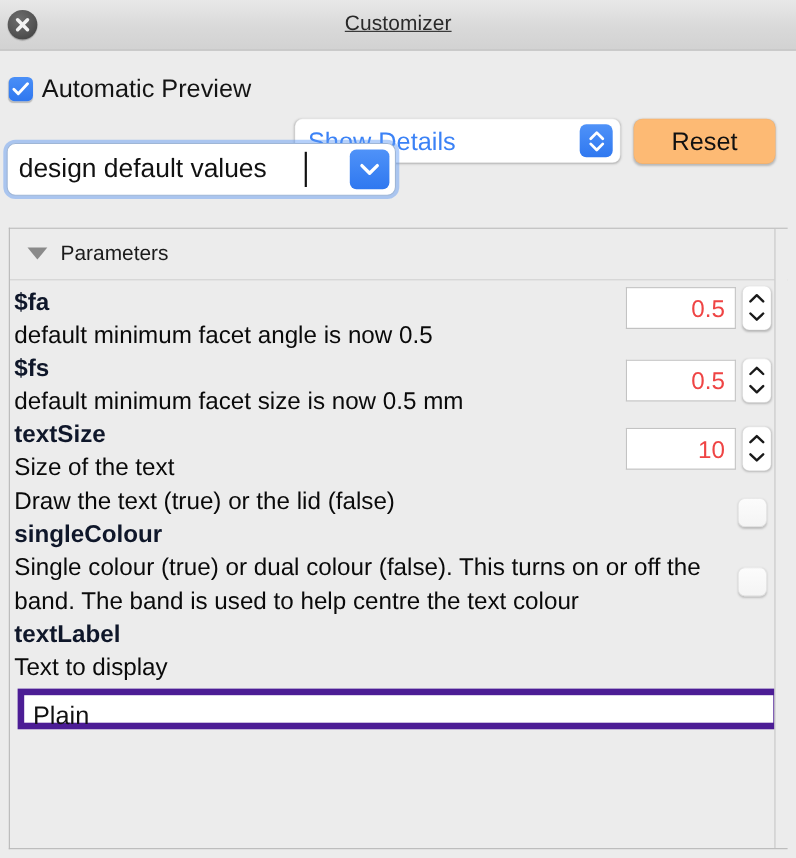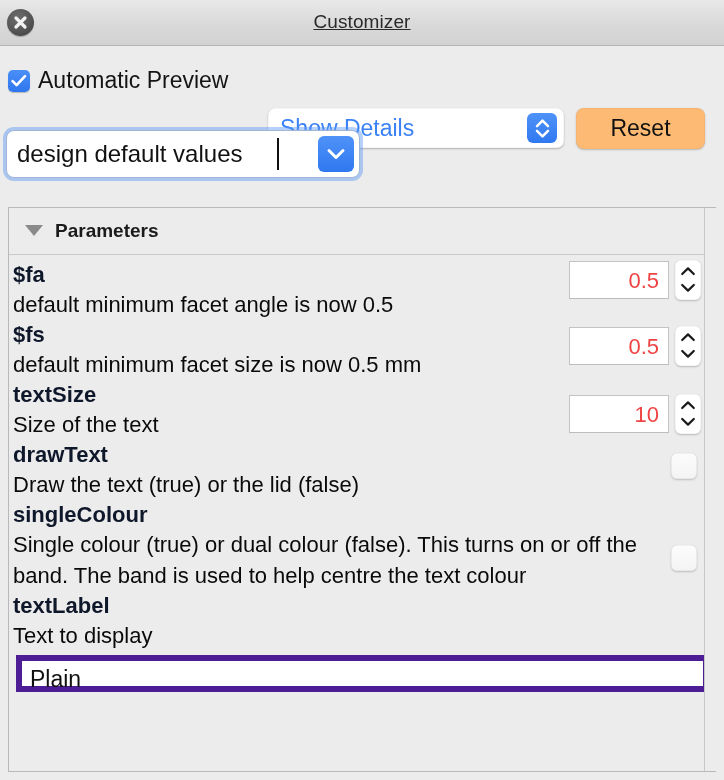--- a/index.html
+++ b/index.html
@@ -214,21 +214,20 @@
     background: #ececec;
     box-sizing: border-box;
     overflow: hidden;
   }
   #group-header {
     position: relative;
     height: 46px;
     background: #ececec;
     border-bottom: 1px solid #c9c9c9;
     cursor: pointer;
-    font-weight: bold;
   }
   #group-triangle {
     position: absolute;
     left: 16px; top: 17px;
     width: 0; height: 0;
     border-left: 9px solid transparent;
     border-right: 9px solid transparent;
     border-top: 11px solid #8a8a8a;
   }
   #group-title {
@@ -438,37 +437,36 @@
             <svg class="down" width="16" height="11" viewBox="0 0 16 11" aria-hidden="true">
               <path d="M2.2 3 L8 8.6 L13.8 3" fill="none" stroke="#1a1a1a" stroke-width="2.2" stroke-linecap="round" stroke-linejoin="round"></path>
             </svg>
           </div>
         </div>
       </div>
 
       <div class="param">
         <div class="param-name">textSize</div>
         <div class="param-desc">Size of the text</div>
-        <div class="spinner" style="right:15px; top:14px;">
+        <div class="spinner" style="right:15px; top:8px;">
           <div class="spin-field">
             <span>10</span>
           </div>
           <div class="spin-stepper">
             <svg class="up" width="16" height="11" viewBox="0 0 16 11" aria-hidden="true">
               <path d="M2.2 8 L8 2.4 L13.8 8" fill="none" stroke="#1a1a1a" stroke-width="2.2" stroke-linecap="round" stroke-linejoin="round"></path>
             </svg>
             <svg class="down" width="16" height="11" viewBox="0 0 16 11" aria-hidden="true">
               <path d="M2.2 3 L8 8.6 L13.8 3" fill="none" stroke="#1a1a1a" stroke-width="2.2" stroke-linecap="round" stroke-linejoin="round"></path>
             </svg>
           </div>
         </div>
       </div>
 
       <div class="param">
-        <div class="param-name">drawText</div>
         <div class="param-desc">Draw the text (true) or the lid (false)</div>
         <div class="param-checkbox" style="right:19px; top:13px;"></div>
       </div>
 
       <div class="param">
         <div class="param-name">singleColour</div>
         <div class="param-desc">Single colour (true) or dual colour (false).  This turns on or off the band.  The band is used to help centre the text colour</div>
         <div class="param-checkbox" style="right:19px; top:45px;"></div>
       </div>
 

